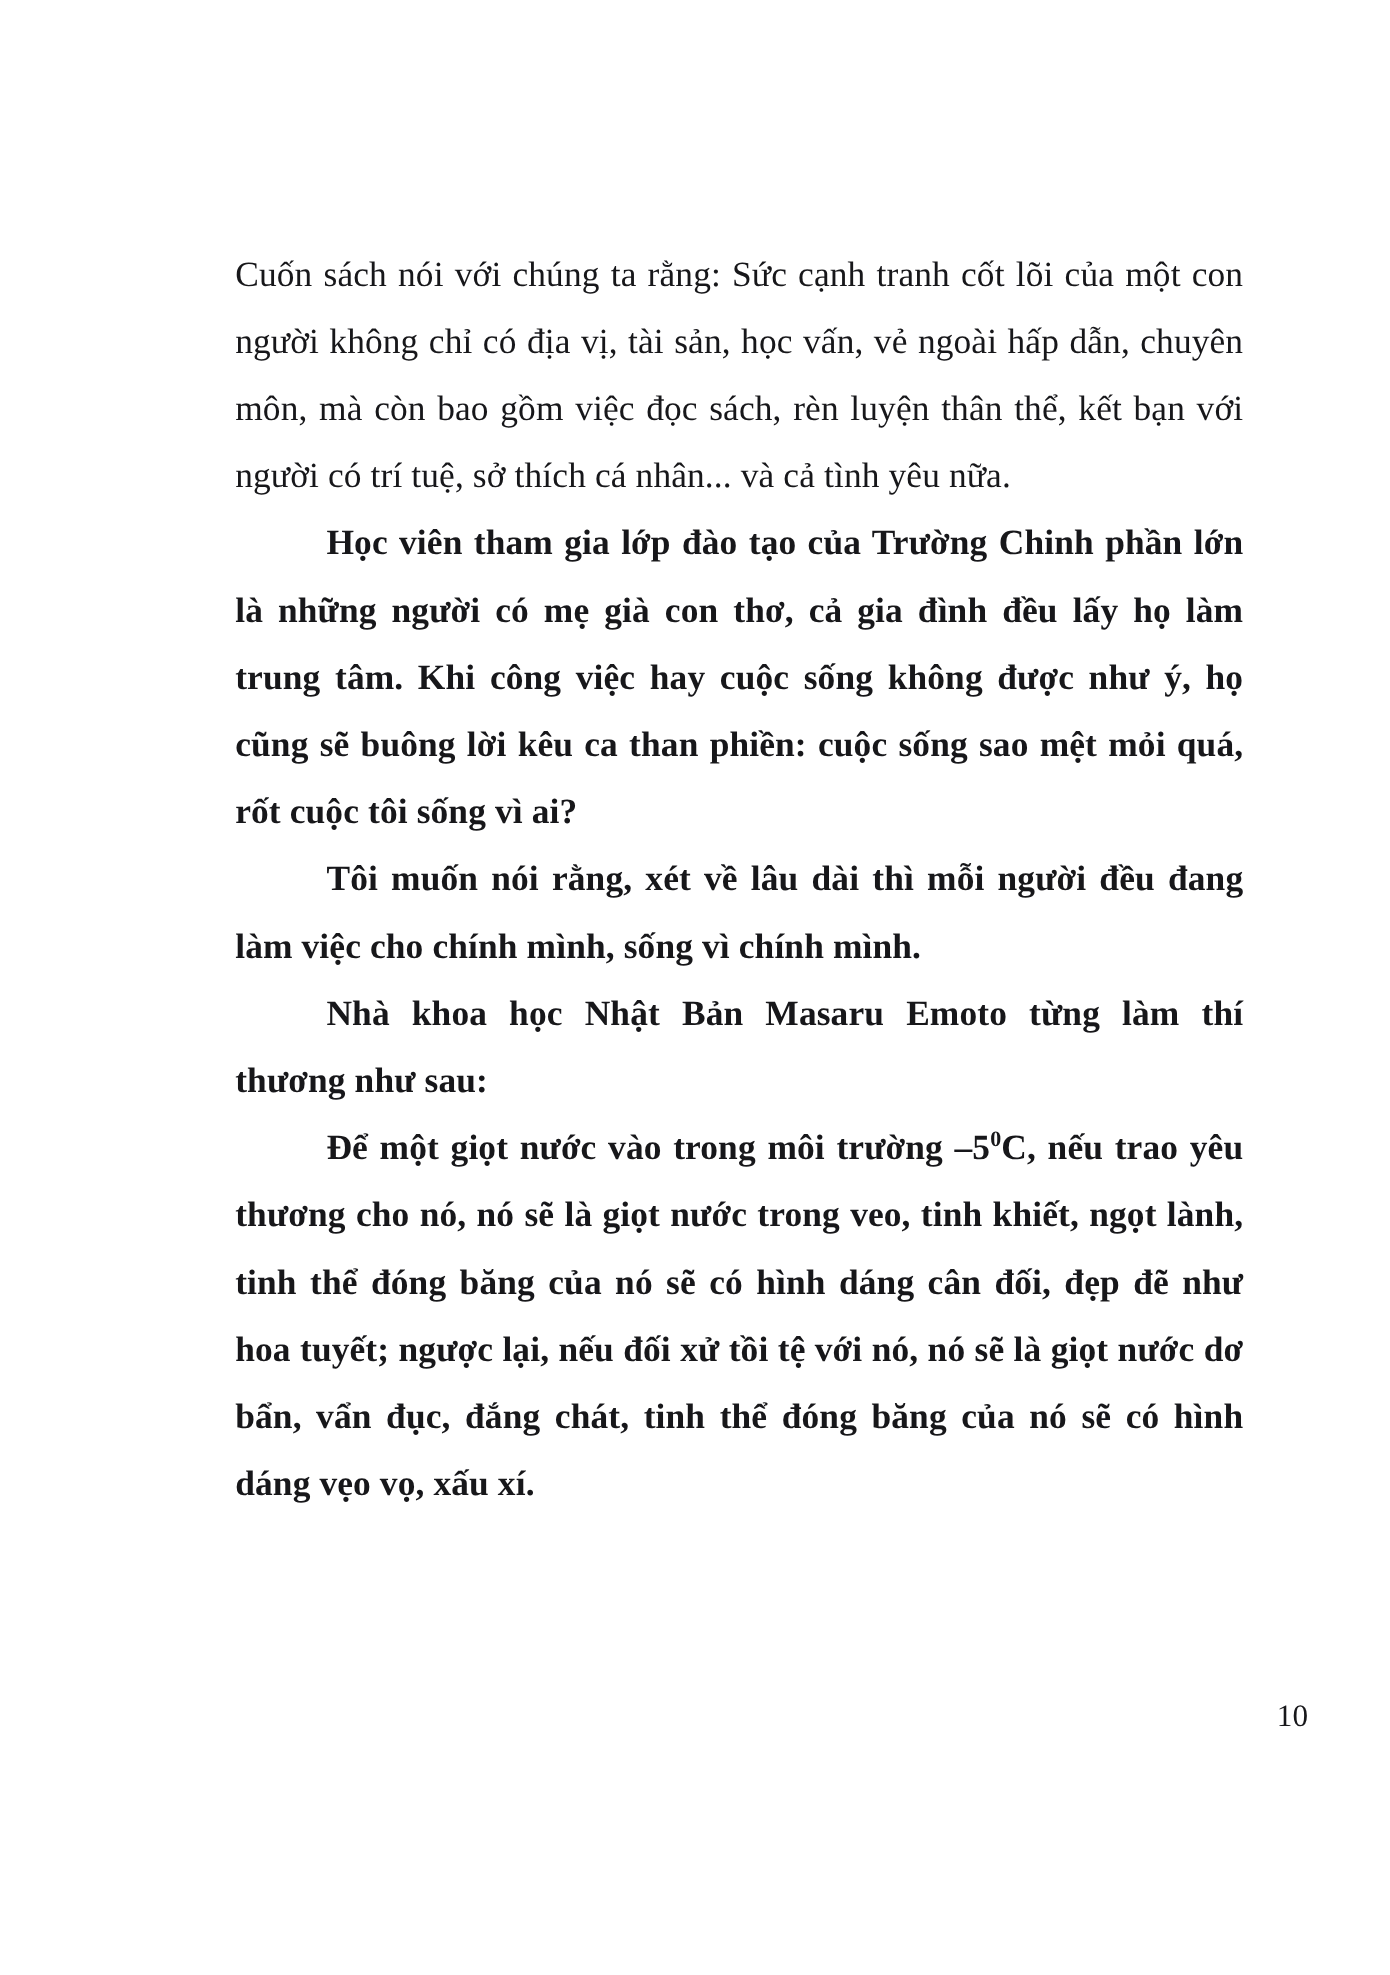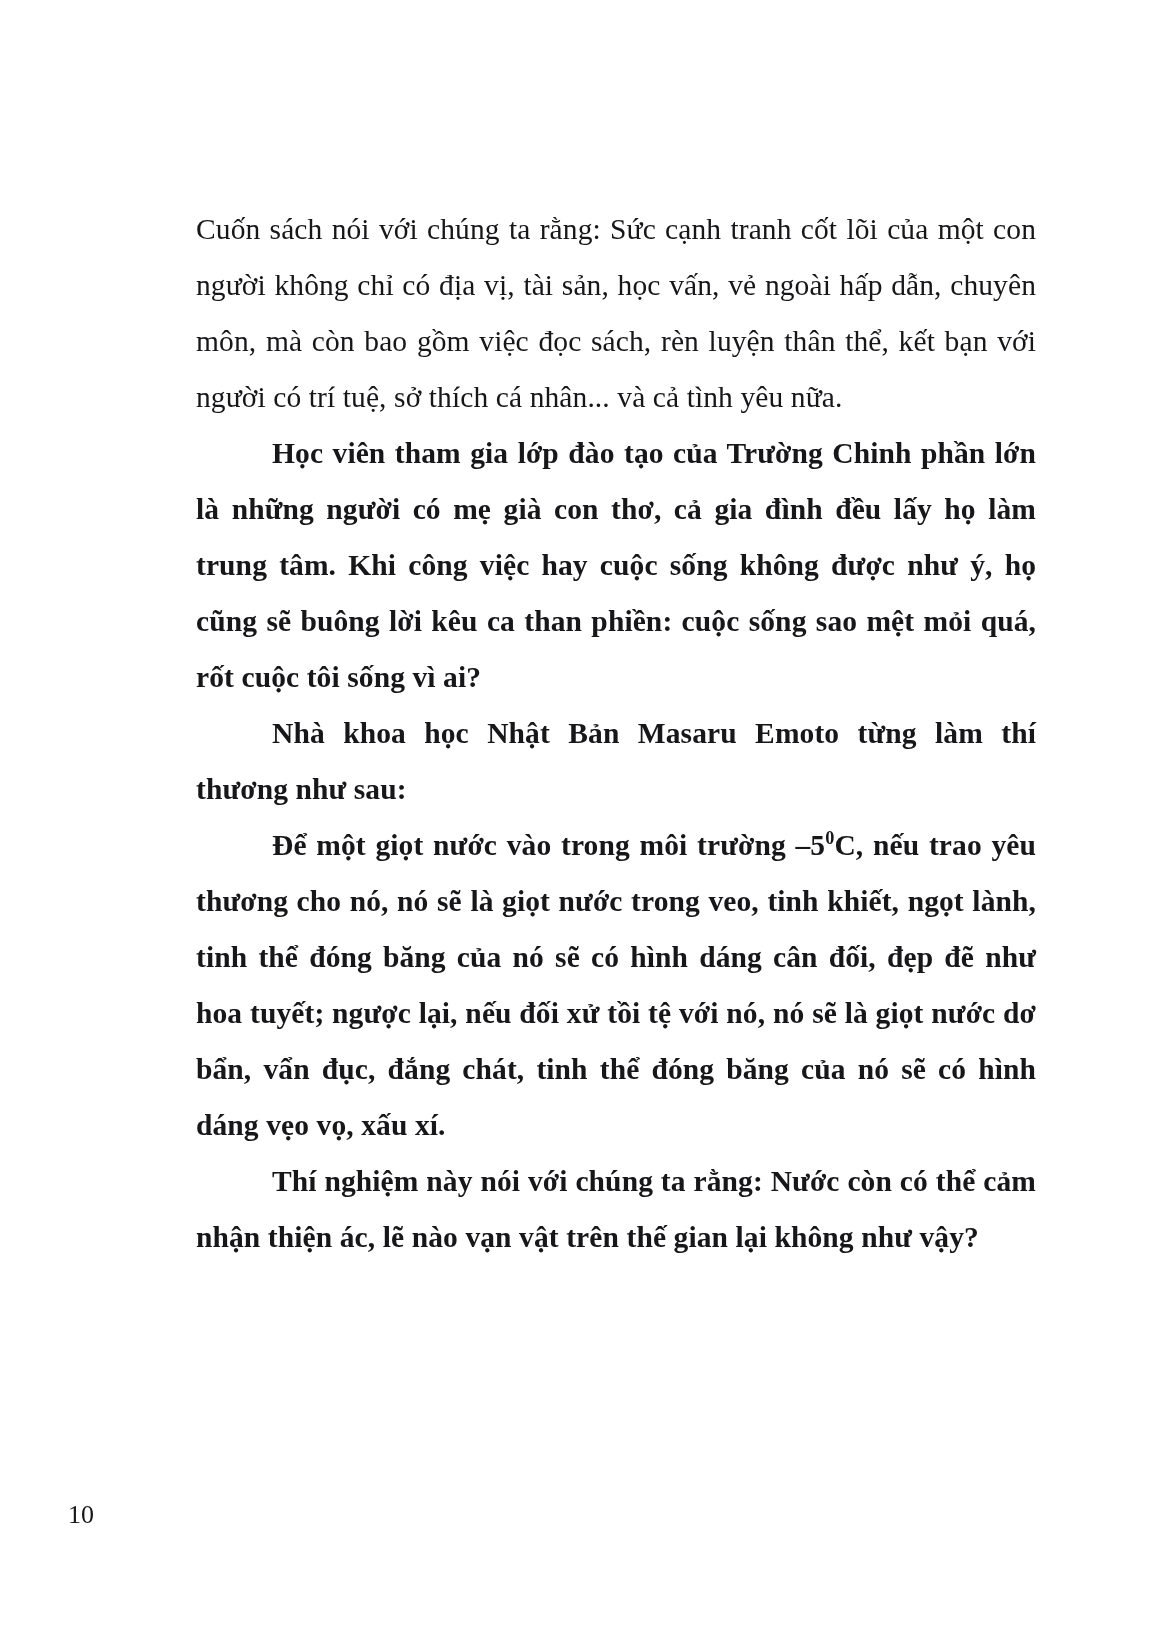--- a/index.html
+++ b/index.html
@@ -41,42 +41,42 @@
   }
   .sup {
     font-size: 0.62em;
     vertical-align: super;
     line-height: 0;
   }
   .page-number {
     position: absolute;
     left: 0;
     right: 0;
-    top: 1489px;
-    text-align: left;
+    top: 1404px;
+    text-align: right;
     font-size: 26px;
     color: #17171a;
     font-family: "Liberation Serif", "DejaVu Serif", serif;
   }
 </style>
 </head>
 <body>
 
 <div class="page">
 
   <div class="content">
 
     <p class="para">Cuốn sách nói với chúng ta rằng: Sức cạnh tranh cốt lõi của một con người không chỉ có địa vị, tài sản, học vấn, vẻ ngoài hấp dẫn, chuyên môn, mà còn bao gồm việc đọc sách, rèn luyện thân thể, kết bạn với người có trí tuệ, sở thích cá nhân... và cả tình yêu nữa.</p>
 
     <p class="para indent">Học viên tham gia lớp đào tạo của Trường Chinh phần lớn là những người có mẹ già con thơ, cả gia đình đều lấy họ làm trung tâm. Khi công việc hay cuộc sống không được như ý, họ cũng sẽ buông lời kêu ca than phiền: cuộc sống sao mệt mỏi quá, rốt cuộc tôi sống vì ai?</p>
 
+    <p class="para indent">Tôi muốn nói rằng, xét về lâu dài thì mỗi người đều đang làm việc cho chính mình, sống vì chính mình.</p>
 
     <p class="para indent">Nhà khoa học Nhật Bản Masaru Emoto từng làm thí thương như sau:</p>
 
     <p class="para indent"><span>Để một giọt nước vào trong môi trường –5</span><span class="sup">0</span><span>C, nếu trao yêu thương cho nó, nó sẽ là giọt nước trong veo, tinh khiết, ngọt lành, tinh thể đóng băng của nó sẽ có hình dáng cân đối, đẹp đẽ như hoa tuyết; ngược lại, nếu đối xử tồi tệ với nó, nó sẽ là giọt nước dơ bẩn, vẩn đục, đắng chát, tinh thể đóng băng của nó sẽ có hình dáng vẹo vọ, xấu xí.</span></p>
 
-    <p class="para indent">Thí nghiệm này nói với chúng ta rằng: Nước còn có thể cảm nhận thiện ác, lẽ nào vạn vật trên thế gian lại không như vậy?</p>
 
   </div>
 
   <div class="page-number">10</div>
 
 </div>
 
 </body></html>

